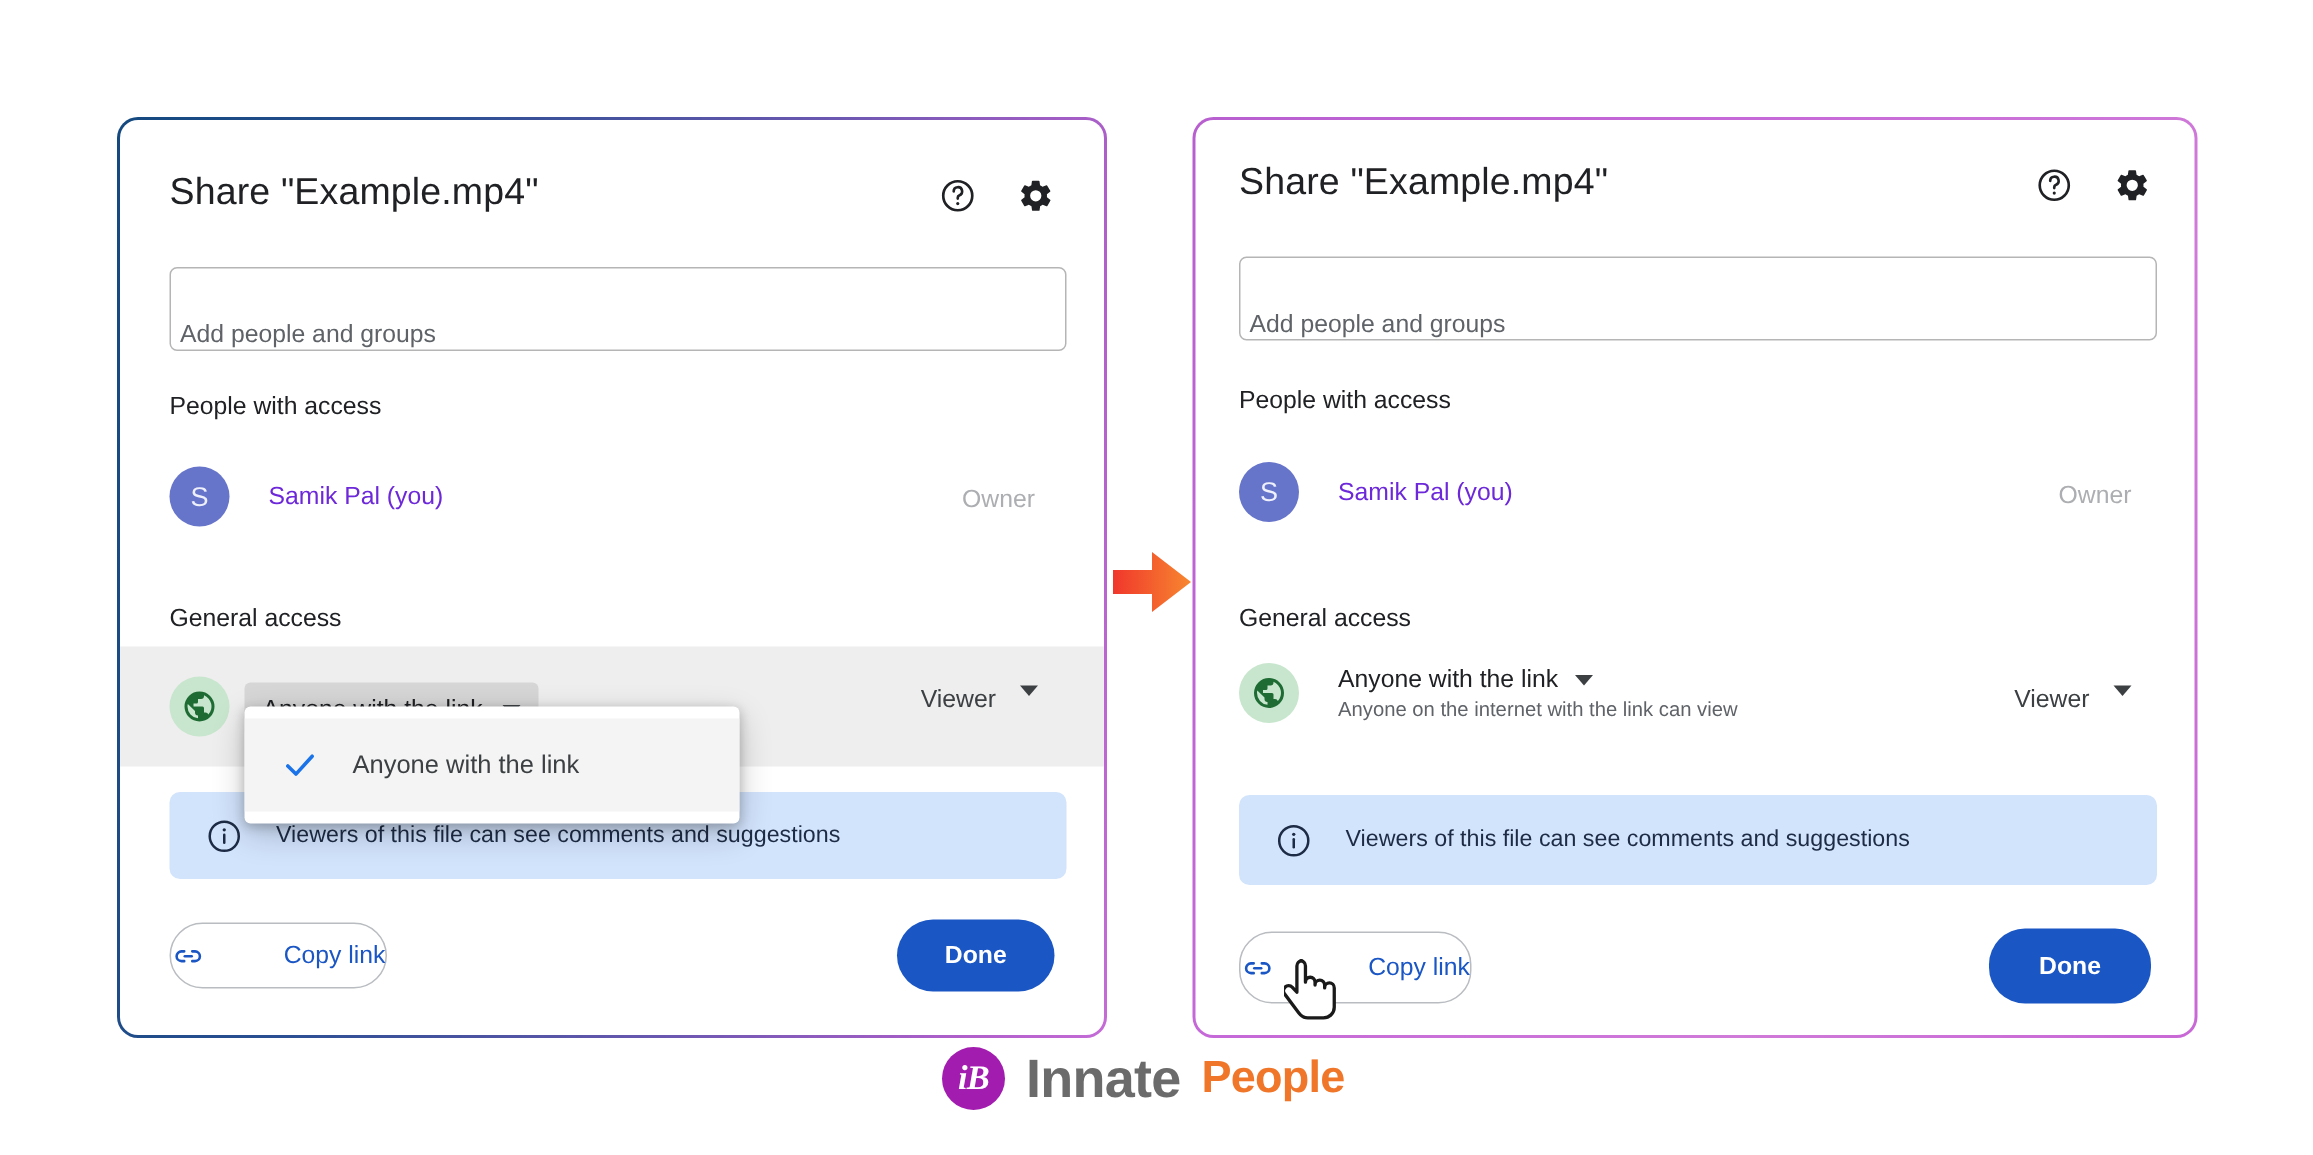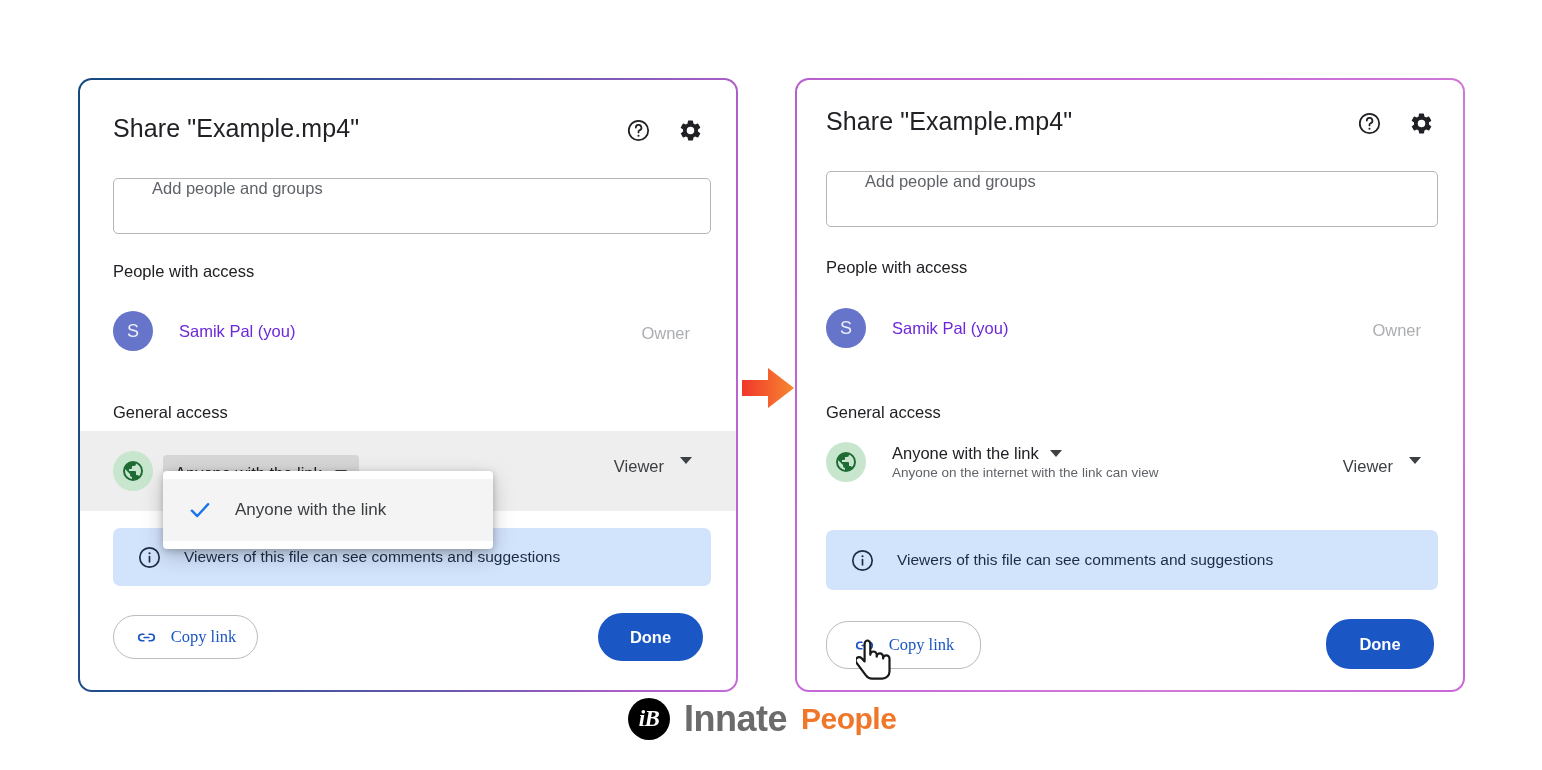--- a/index.html
+++ b/index.html
@@ -55,22 +55,22 @@
     display: flex; align-items: center; justify-content: center;
     cursor: pointer;
   }
   .icon-btn svg { display: block; }
 
   .add-field {
     position: absolute;
     border: 1px solid #b5b5b5;
     border-radius: 5px;
     display: flex;
-    align-items: flex-start;
-    padding-left: 38px;
+    align-items: flex-end;
+    padding-left: 6px;
     background: #fff;
     cursor: text;
   }
   .add-field span { font-size: 16.5px; color: #5f6368; }
 
   .section-label {
     position: absolute;
     font-size: 16.5px;
     color: #202124;
     white-space: nowrap;
@@ -129,25 +129,24 @@
     padding-left: 24px;
     gap: 22px;
   }
   .info-banner .info-text { font-size: 15.5px; color: #1d2b44; white-space: nowrap; }
 
   
   .copy-btn {
     position: absolute;
     border: 1px solid #b9bcc0;
     border-radius: 22px;
-    display: flex; align-items: center; justify-content: center;
+    display: flex; align-items: center; justify-content: space-between;
     gap: 13px;
     background: #fff;
     cursor: pointer;
-    font-family: Liberation Serif, serif;
   }
   .copy-btn .copy-label { font-size: 16.5px; color: #1a56c4; }
 
   .done-btn {
     position: absolute;
     background: #1a56c4;
     color: #ffffff;
     border: none;
     border-radius: 24px;
     font-size: 16.5px;
@@ -199,21 +198,21 @@
   #hand-cursor { position: absolute; left: 856px; top: 638px; width: 40px; height: 52px; z-index: 40; }
 
   
   #logo {
     position: absolute;
     left: 628px; top: 698px;
     display: flex; align-items: center; gap: 14px;
   }
   #logo .logo-mark {
     width: 42px; height: 42px; border-radius: 50%;
-    background: #000000;
+    background: #a21caf;
     display: flex; align-items: center; justify-content: center;
     color: #ffffff;
     font-size: 23px;
     font-family: "Liberation Serif", serif;
     font-style: italic;
     font-weight: bold;
     letter-spacing: -.5px;
   }
   #logo .logo-word1 { font-size: 36px; font-weight: bold; color: #6b6b6b; letter-spacing: -.5px; text-align: right; }
   #logo .logo-word2 { font-size: 30px; font-weight: bold; color: #f0762a; letter-spacing: -.5px; }

